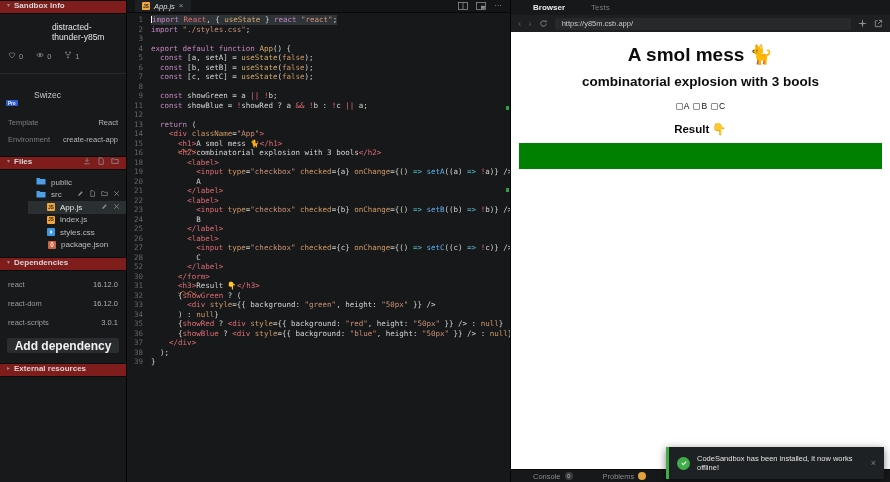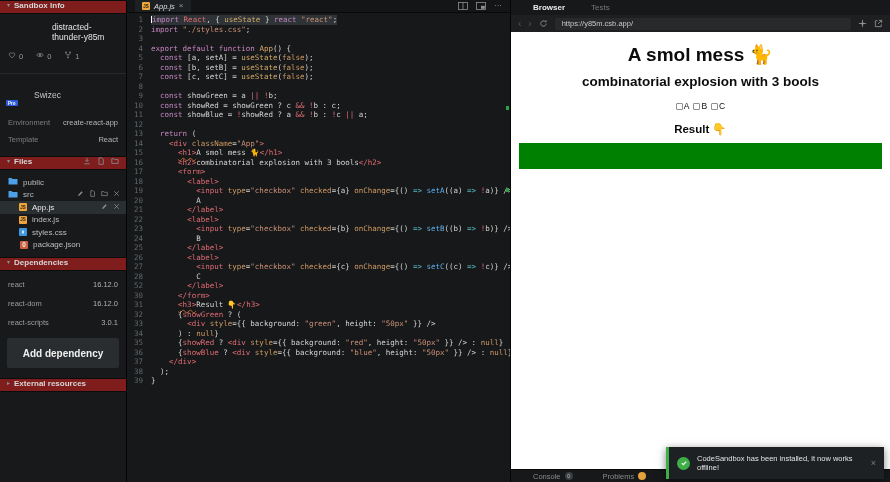--- a/index.html
+++ b/index.html
@@ -28,36 +28,36 @@
             background:linear-gradient(160deg,#8a7761 0%,#5c4f40 35%,#2a2523 60%,#1b1916 100%); }
   .pro-badge { position:absolute; left:-2px; bottom:-2px; background:#2e5bd7; color:#fff;
                font-size:4.5px; font-weight:bold; padding:0.5px 2px; border-radius:1px; }
   .author-name { font-size:8.5px; color:#c7c7c7; }
 
   .meta { padding:2px 0 8px; }
   .meta-row { display:flex; justify-content:space-between; padding:4px 8px; font-size:7.5px; }
   .meta-row .lbl { color:#7d7d7d; }
   .meta-row .val { color:#b5b5b5; }
 
-  .frow { display:flex; align-items:center; gap:5px; height:12.5px; font-size:8px; color:#bdbdbd; cursor:pointer; padding-right:6px; }
+  .frow { display:flex; align-items:center; gap:5px; height:12.5px; font-size:8px; color:#bdbdbd; cursor:pointer; padding-right:6px;margin-left:28px; }
   .frow.selected { background:#2a2f31; color:#e8e8e8; }
   .frow .fname { flex:1; white-space:nowrap; overflow:hidden; }
   .frow .actions { display:flex; gap:5px; align-items:center; }
   .files-body { padding:6px 0; }
   .ficon { width:8px; height:8px; border-radius:1px; display:flex; align-items:center; justify-content:center;
            font-size:4.5px; font-weight:bold; color:#1d1d1d; flex:0 0 8px; }
   .ficon.js { background:#f0a53a; }
   .ficon.css { background:#3d96e0; color:#fff; }
   .ficon.json { background:#cb6243; color:#fff; }
 
   .deps-body { padding:4px 0 0; }
   .drow { display:flex; justify-content:space-between; padding:5px 8px; font-size:7.5px; color:#9b9b9b; }
   .drow .dver { color:#b0b0b0; }
-  .add-dep { margin:6px 7px 10px; height:30px; background:#2a2d2f; border:none; border-radius:2px;
-             color:#f0f0f0; font-size:10px; font-weight:bold; width:calc(100% - 14px); cursor:pointer;
+  .add-dep { margin:6px 7px 10px; height:15px; background:#2a2d2f; border:none; border-radius:2px;
+             color:#f0f0f0; font-size:12px; font-weight:bold; width:calc(100% - 14px); cursor:pointer;
              font-family:"Liberation Sans",sans-serif; }
 
   
   .editor { flex:1; background:#161819; display:flex; flex-direction:column; position:relative; min-width:0; }
   .tabbar { height:13px; background:#131516; border-bottom:1px solid #070808; display:flex; align-items:stretch; padding-left:8px; }
   .tab { display:flex; align-items:center; gap:4px; padding:0 7px; background:#1d2022; cursor:pointer; }
   .tab-label { font-size:7.5px; font-style:italic; color:#dcdcdc; }
   .tab-close { font-size:8px; color:#9a9a9a; cursor:pointer; line-height:1; }
   .tab-actions { margin-left:auto; display:flex; align-items:center; gap:8px; padding-right:8px; }
   .tab-actions .ticon { cursor:pointer; color:#8a8f93; font-size:8px; line-height:1; display:flex; align-items:center; }
@@ -161,26 +161,26 @@
     <div class="author">
       <span class="avatar-wrap">
         <span class="avatar"></span>
         <span class="pro-badge">Pro</span>
       </span>
       <span class="author-name">Swizec</span>
     </div>
 
     <div class="meta">
         <div class="meta-row">
+          <span class="lbl">Template</span>
+          <span class="val">React</span>
+        </div>
+        <div class="meta-row">
           <span class="lbl">Environment</span>
           <span class="val">create-react-app</span>
-        </div>
-        <div class="meta-row">
-          <span class="lbl">Template</span>
-          <span class="val">React</span>
         </div>
       </div>
 
     <div class="sec-header">
       <span class="chev">▾</span>
       <span class="sec-title">Files</span>
       <span class="hdr-icons">
         <span>
             <svg width="8" height="8" viewBox="0 0 8 8">
               <path d="M4 .8v3.6M2.5 3L4 4.6 5.5 3M1.2 6.8h5.6" fill="none" stroke="#8a8f93" stroke-width=".8"></path>
@@ -332,24 +332,20 @@
           </div>
           <div class="line">
             <span class="ln">8</span>
             <span class="code"></span>
           </div>
           <div class="line">
             <span class="ln">9</span>
             <span class="code"><span class="tk-p">  </span><span class="tk-k">const</span><span class="tk-p"> showGreen = a </span><span class="tk-o">||</span><span class="tk-p"> </span><span class="tk-o">!</span><span class="tk-p">b;</span></span>
           </div>
           <div class="line">
-            <span class="ln">10</span>
-            <span class="code"><span class="tk-p">  </span><span class="tk-k">const</span><span class="tk-p"> showRed = showGreen ? c </span><span class="tk-o">&amp;&amp;</span><span class="tk-p"> </span><span class="tk-o">!</span><span class="tk-p">b : c;</span></span>
-          </div>
-          <div class="line">
             <span class="ln">11</span>
             <span class="code"><span class="tk-p">  </span><span class="tk-k">const</span><span class="tk-p"> showBlue = </span><span class="tk-o">!</span><span class="tk-p">showRed ? a </span><span class="tk-o">&amp;&amp;</span><span class="tk-p"> </span><span class="tk-o">!</span><span class="tk-p">b : </span><span class="tk-o">!</span><span class="tk-p">c </span><span class="tk-o">||</span><span class="tk-p"> a;</span></span>
           </div>
           <div class="line">
             <span class="ln">12</span>
             <span class="code"></span>
           </div>
           <div class="line">
             <span class="ln">13</span>
             <span class="code"><span class="tk-p">  </span><span class="tk-k">return</span><span class="tk-p"> (</span></span>
@@ -358,24 +354,20 @@
             <span class="ln">14</span>
             <span class="code"><span class="tk-p">    </span><span class="tk-t">&lt;div</span><span class="tk-p"> </span><span class="tk-a">className</span><span class="tk-p">=</span><span class="tk-s">"App"</span><span class="tk-t">&gt;</span></span>
           </div>
           <div class="line">
             <span class="ln">15</span>
             <span class="code"><span class="tk-p">      </span><span class="tk-T">&lt;h1&gt;</span><span class="tk-p">A smol mess 🐈</span><span class="tk-t">&lt;/h1&gt;</span></span>
           </div>
           <div class="line">
             <span class="ln">16</span>
             <span class="code"><span class="tk-p">      </span><span class="tk-t">&lt;h2&gt;</span><span class="tk-p">combinatorial explosion with 3 bools</span><span class="tk-t">&lt;/h2&gt;</span></span>
-          </div>
-          <div class="line">
-            <span class="ln">17</span>
-            <span class="code"><span class="tk-p">      </span><span class="tk-t">&lt;form&gt;</span></span>
           </div>
           <div class="line">
             <span class="ln">18</span>
             <span class="code"><span class="tk-p">        </span><span class="tk-t">&lt;label&gt;</span></span>
           </div>
           <div class="line">
             <span class="ln">19</span>
             <span class="code"><span class="tk-p">          </span><span class="tk-t">&lt;input</span><span class="tk-p"> </span><span class="tk-a">type</span><span class="tk-p">=</span><span class="tk-s">"checkbox"</span><span class="tk-p"> </span><span class="tk-a">checked</span><span class="tk-p">={a} </span><span class="tk-a">onChange</span><span class="tk-p">={() </span><span class="tk-w">=&gt;</span><span class="tk-p"> </span><span class="tk-c">setA</span><span class="tk-p">((a) </span><span class="tk-w">=&gt;</span><span class="tk-p"> </span><span class="tk-o">!</span><span class="tk-p">a)} /&gt;</span></span>
           </div>
           <div class="line">

